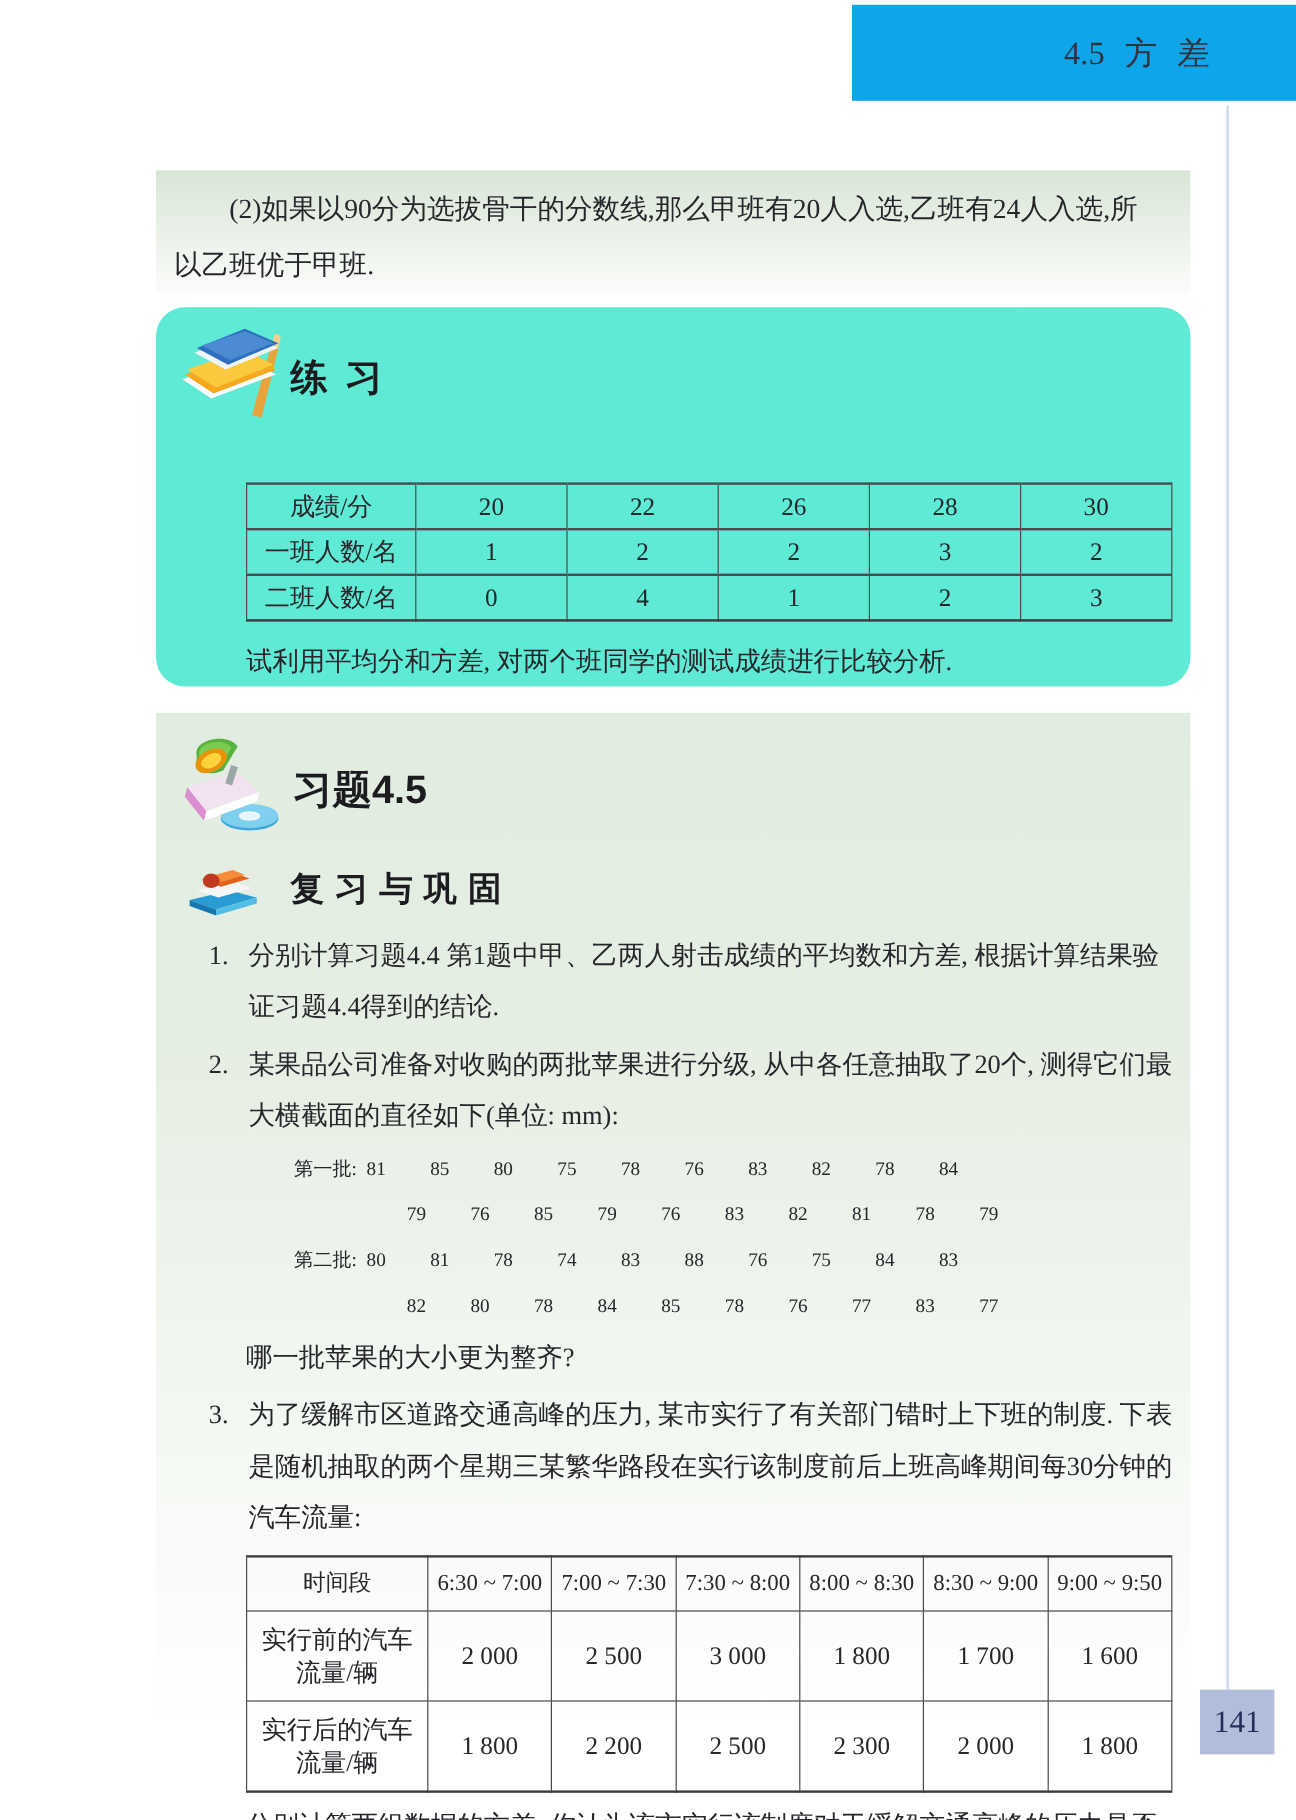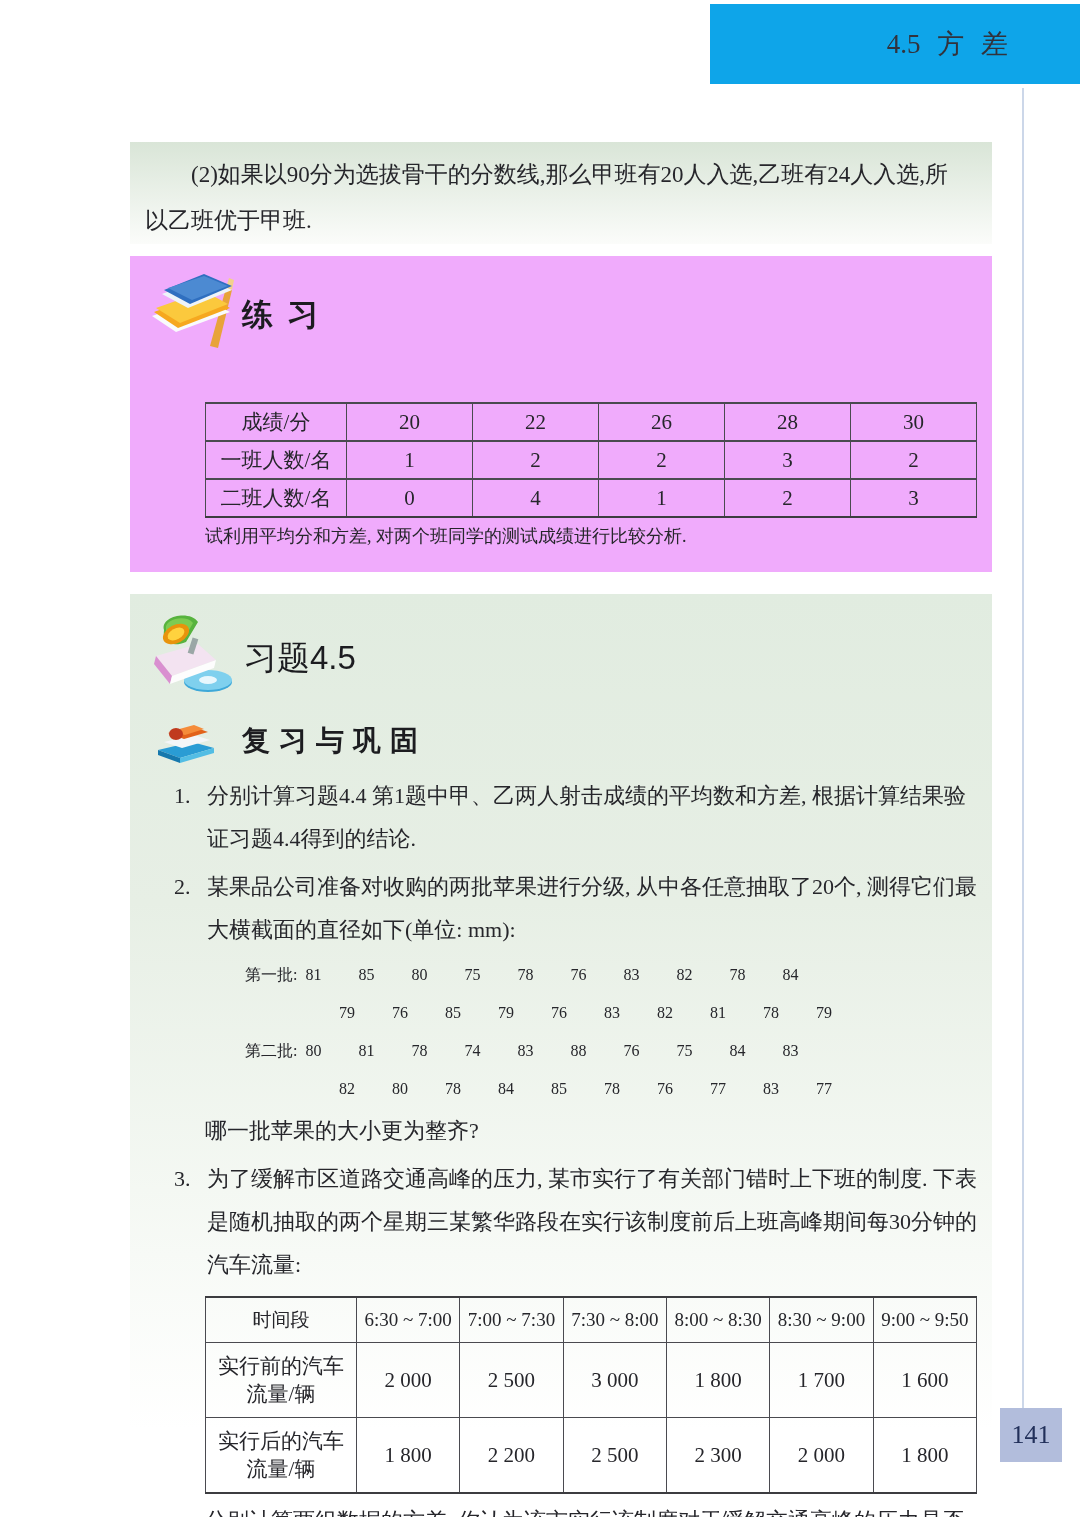--- a/index.html
+++ b/index.html
@@ -16,38 +16,38 @@
   .pagenum{position:absolute;left:1000px;top:1408px;width:62px;height:54px;background:#b2bddc;
         display:flex;align-items:center;justify-content:center;}
   .pagenum span{font-size:26px;color:#22305a;}
 
   
   .intro-box{position:absolute;left:130px;top:142px;width:862px;height:102px;
         background:linear-gradient(#d9e5d7,#fbfcfa);}
   .intro-box p{margin:0;padding:10px 38px 0 15px;text-indent:2em;font-size:23px;line-height:46px;}
 
   
-  .practice-box{position:absolute;left:130px;top:256px;width:862px;height:316px;background:#f0abfc;}
+  .practice-box{position:absolute;left:130px;top:256px;width:862px;height:316px;background:#5eead4;border-radius:24px;}
   .practice-icon{position:absolute;left:16px;top:12px;}
   .h-practice{position:absolute;left:112px;top:38px;font-family:"Liberation Sans",sans-serif;
         font-weight:bold;font-size:31px;color:#1c1c20;word-spacing:6px;}
   .prob1{position:absolute;left:44px;top:100px;width:806px;margin:0;font-size:22px;line-height:34px;}
   table.t1{position:absolute;left:75px;top:146px;width:772px;border-collapse:collapse;
         border-top:2px solid #3c3c40;border-bottom:2px solid #3c3c40;}
   table.t1 td{border:1px solid #4a4a50;border-top-width:2px;height:36px;text-align:center;
         font-size:21px;padding:0;}
   table.t1 td.lbl{width:140px;}
-  .closing1{position:absolute;left:75px;top:268px;margin:0;font-size:18px;}
+  .closing1{position:absolute;left:75px;top:280px;margin:0;font-size:22px;}
 
   
   .exercise-box{position:absolute;left:130px;top:594px;width:862px;height:880px;
         background:linear-gradient(#e1ece0 0%,#e7efe5 35%,#f7faf6 75%,#ffffff 95%);}
   .lamp-icon{position:absolute;left:16px;top:14px;}
   .h-exercise{position:absolute;left:114px;top:42px;font-family:"Liberation Sans",sans-serif;
-        font-weight:normal;font-size:33px;color:#1c1c20;}
+        font-weight:bold;font-size:33px;color:#1c1c20;}
   .review-icon{position:absolute;left:22px;top:126px;}
   .h-review{position:absolute;left:112px;top:128px;font-weight:bold;font-size:28px;
         letter-spacing:9px;color:#1c1c20;}
   .flow{position:absolute;left:0;top:180px;width:862px;padding:0 12px 0 44px;box-sizing:border-box;}
   .item{display:flex;margin-bottom:5px;}
   .item .inum{width:33px;flex:none;font-size:22px;line-height:43px;}
   .item .itext{flex:1;font-size:22px;line-height:43px;}
   .numrow{font-size:16px;line-height:38px;white-space:nowrap;}
   .numrow .batch-label{margin-left:71px;}
   .numrow .nums{word-spacing:33px;margin-left:8px;}

